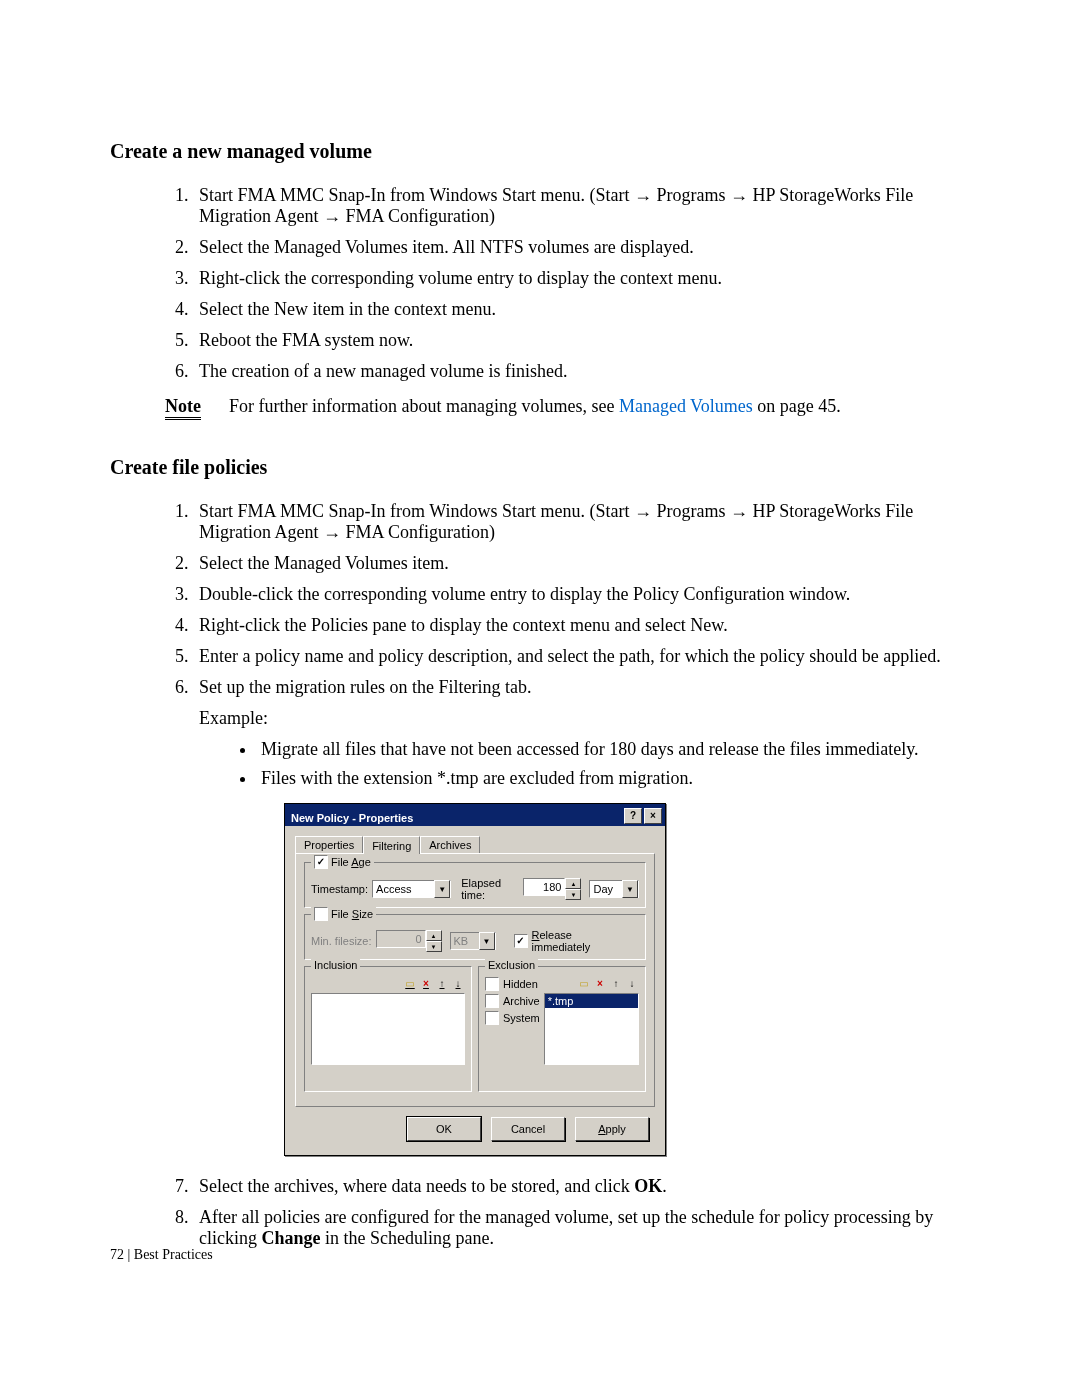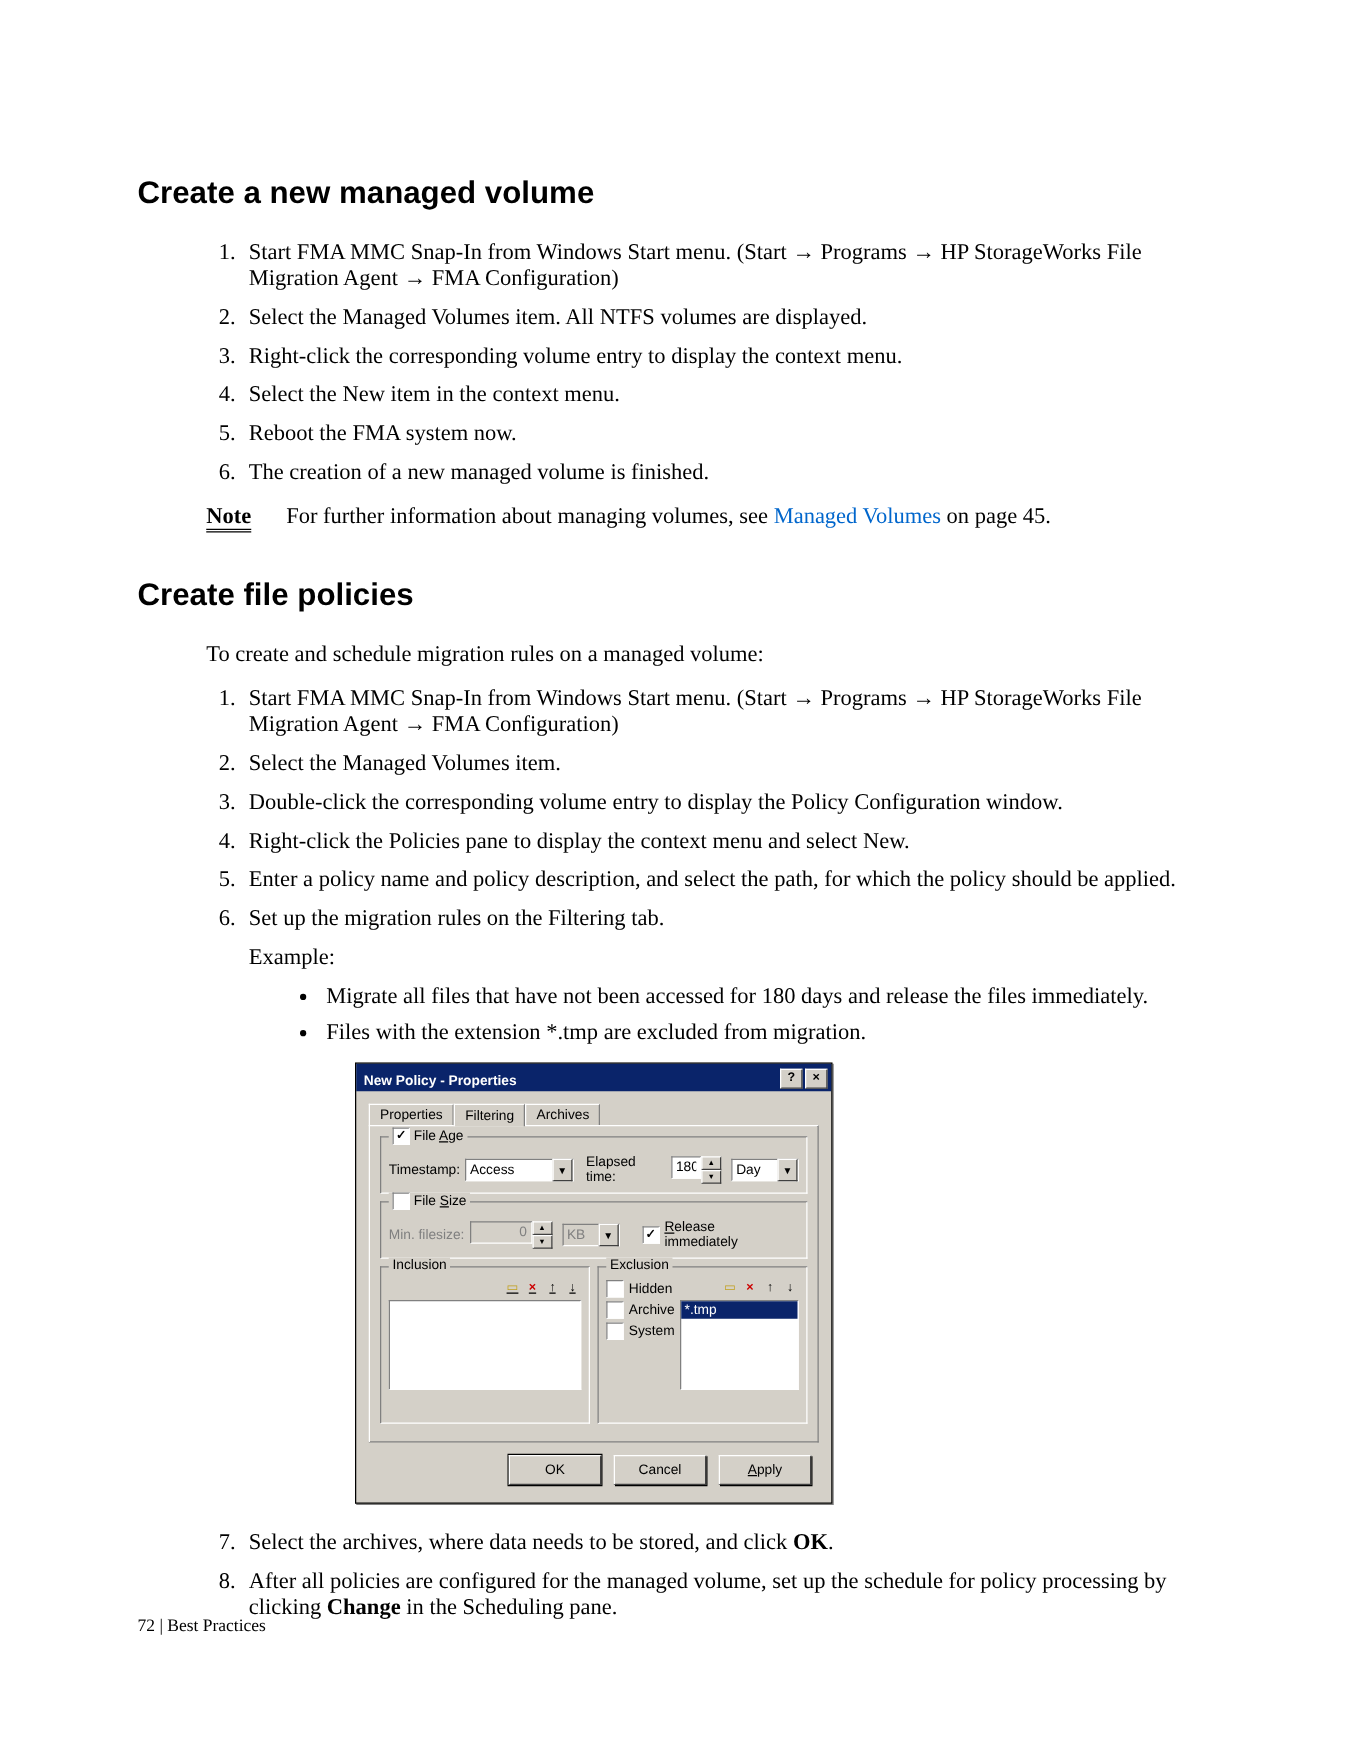--- a/index.html
+++ b/index.html
@@ -10,23 +10,23 @@
     color: #000;
     width: 1080px;
   }
   .page {
     padding: 140px 110px 60px 110px;
     position: relative;
     min-height: 1197px;
     box-sizing: border-box;
   }
   h2.section {
-    font-family: Liberation Sans, sans-serif;
+    font-family: Liberation Serif, serif;
     font-weight: bold;
-    font-size: 25px;
+    font-size: 20px;
     margin: 0 0 22px 0;
   }
   .body-indent {
     margin-left: 55px;
   }
   p.intro {
     font-size: 18px;
     margin: 0 0 14px 0;
   }
   ol.steps {
@@ -351,21 +351,20 @@
     <div class="note-row">
       <span class="note-label">Note</span>
       <span>
         <span>For further information about managing volumes, see </span><span class="link">Managed Volumes</span><span> on page 45.</span>
       </span>
     </div>
   </div>
 
   <h2 class="section">Create file policies</h2>
   <div class="body-indent">
-    <p class="intro">To create and schedule migration rules on a managed volume:</p>
     <ol class="steps">
       <li>Start FMA MMC Snap-In from Windows Start menu. (Start → Programs → HP StorageWorks File Migration Agent → FMA Configuration)</li>
       <li>Select the Managed Volumes item.</li>
       <li>Double-click the corresponding volume entry to display the Policy Configuration window.</li>
       <li>Right-click the Policies pane to display the context menu and select New.</li>
       <li>Enter a policy name and policy description, and select the path, for which the policy should be applied.</li>
       <li>
         <span>Set up the migration rules on the Filtering tab.</span>
         <div class="sub-example">Example:</div>
         <ul class="bullets">
@@ -397,21 +396,21 @@
                     <span>File <span class="underline-letter">A</span>ge</span>
                   </div>
                   <div class="row" style="margin-top:6px;">
                     <span>Timestamp:</span>
                     <div class="win-dd" style="width:90px;">
                       <span>Access</span>
                       <span class="dd-arrow">▼</span>
                     </div>
                     <span style="margin-left:6px;">Elapsed time:</span>
                     <div class="spinner">
-                      <input class="win-input" style="width: 24px; text-align: right;" value="180">
+                      <input class="win-input" style="width: 42px; text-align: right;" value="180">
                       <div class="spinner-btns">
                         <div class="spin-btn">▲</div>
                         <div class="spin-btn">▼</div>
                       </div>
                     </div>
                     <div class="win-dd" style="width:56px;margin-left:4px;">
                       <span>Day</span>
                       <span class="dd-arrow">▼</span>
                     </div>
                   </div>

